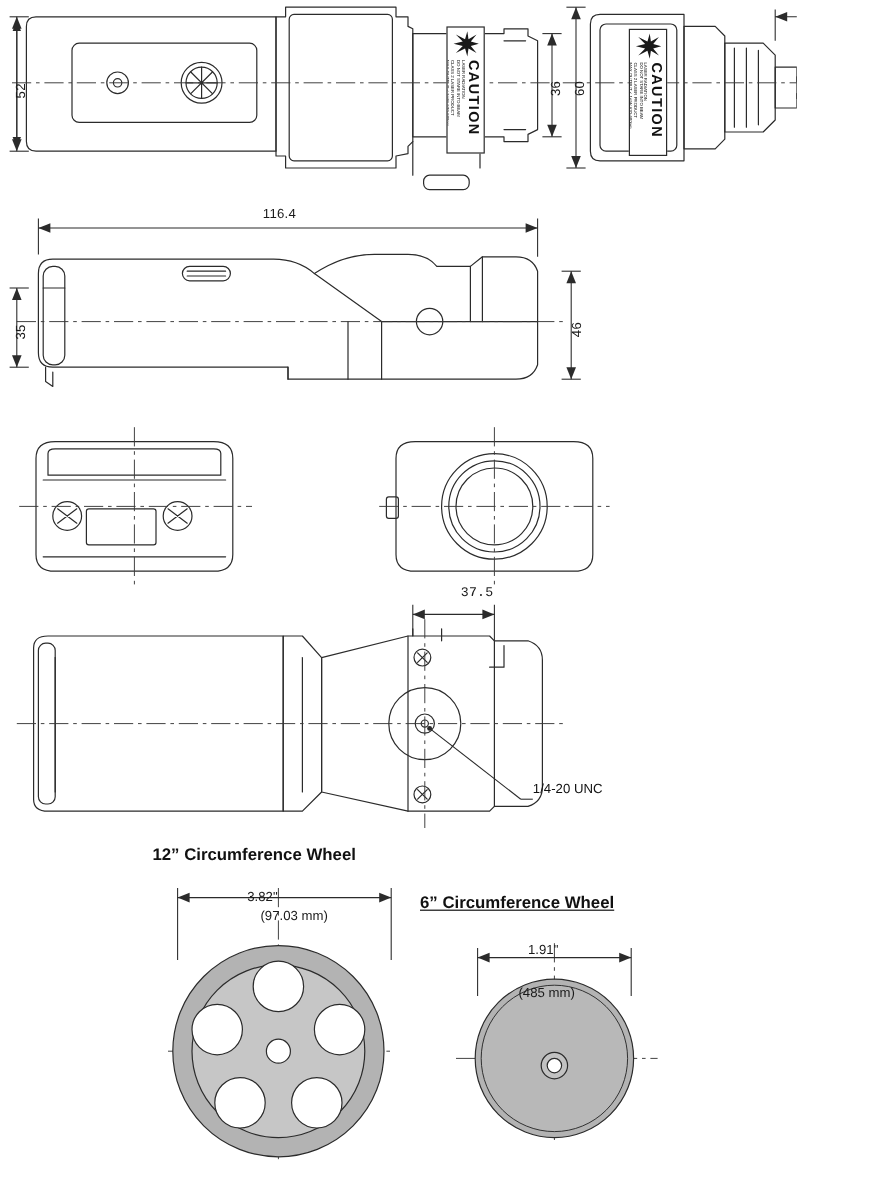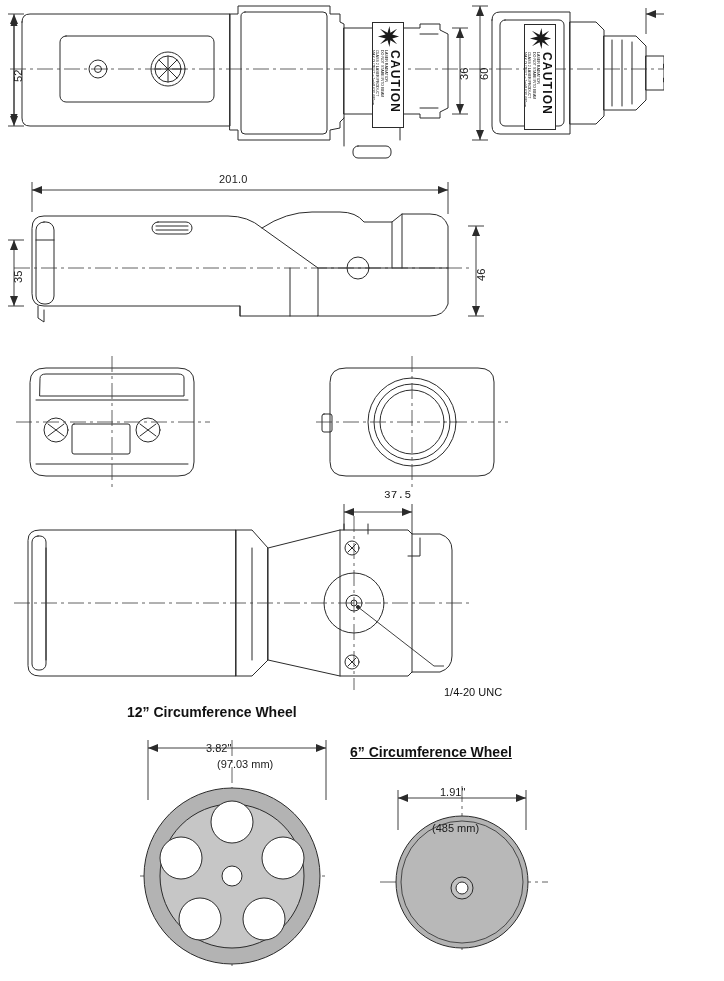--- a/index.html
+++ b/index.html
@@ -311,26 +311,26 @@
       <circle cx="462" cy="888" r="6" fill="#ffffff" stroke="#2b2b2b" stroke-width="1"></circle>
     </g>
   </svg>
 
   <div class="dim-text rot" style="left:12px; top:82px;">52</div>
   <div class="dim-text rot" style="left:458px; top:80px;">36</div>
   <div class="dim-text rot" style="left:478px; top:80px;">60</div>
   <div class="dim-text" style="left:667px; top:0px;">15</div>
   <div class="dim-text rot dia-sym" style="left:706px; top:60px;">Ø7</div>
 
-  <div class="dim-text" style="left:219px; top:173px;">201.0</div>
+  <div class="dim-text" style="left:219px; top:173px;">116.4</div>
   <div class="dim-text rot" style="left:12px; top:283px;">35</div>
   <div class="dim-text rot" style="left:475px; top:281px;">46</div>
 
   <div class="dim-text" style="left:384px; top:489px;font-family:Liberation Mono, monospace;">37.5</div>
-  <div class="tiny-note" style="left:444px; top:686px;text-align:center;">1/4-20 UNC</div>
+  <div class="tiny-note" style="left:444px; top:652px;text-align:center;">1/4-20 UNC</div>
 
   <div class="caution-label" style="left:404px; top:22px;">
     <svg class="burst" viewBox="0 0 24 24">
       <polygon points="12,1 14,8 20,3 16,10 23,11 16,13 20,21 14,15 12,23 10,15 4,21 8,13 1,11 8,10 4,3 10,8" fill="#1a1a1a"></polygon>
     </svg>
     <div class="ctitle">CAUTION</div>
     <div class="cbody">
       <div>LASER RADIATION</div>
       <div>DO NOT STARE INTO BEAM</div>
       <div>CLASS 2 LASER PRODUCT</div>

